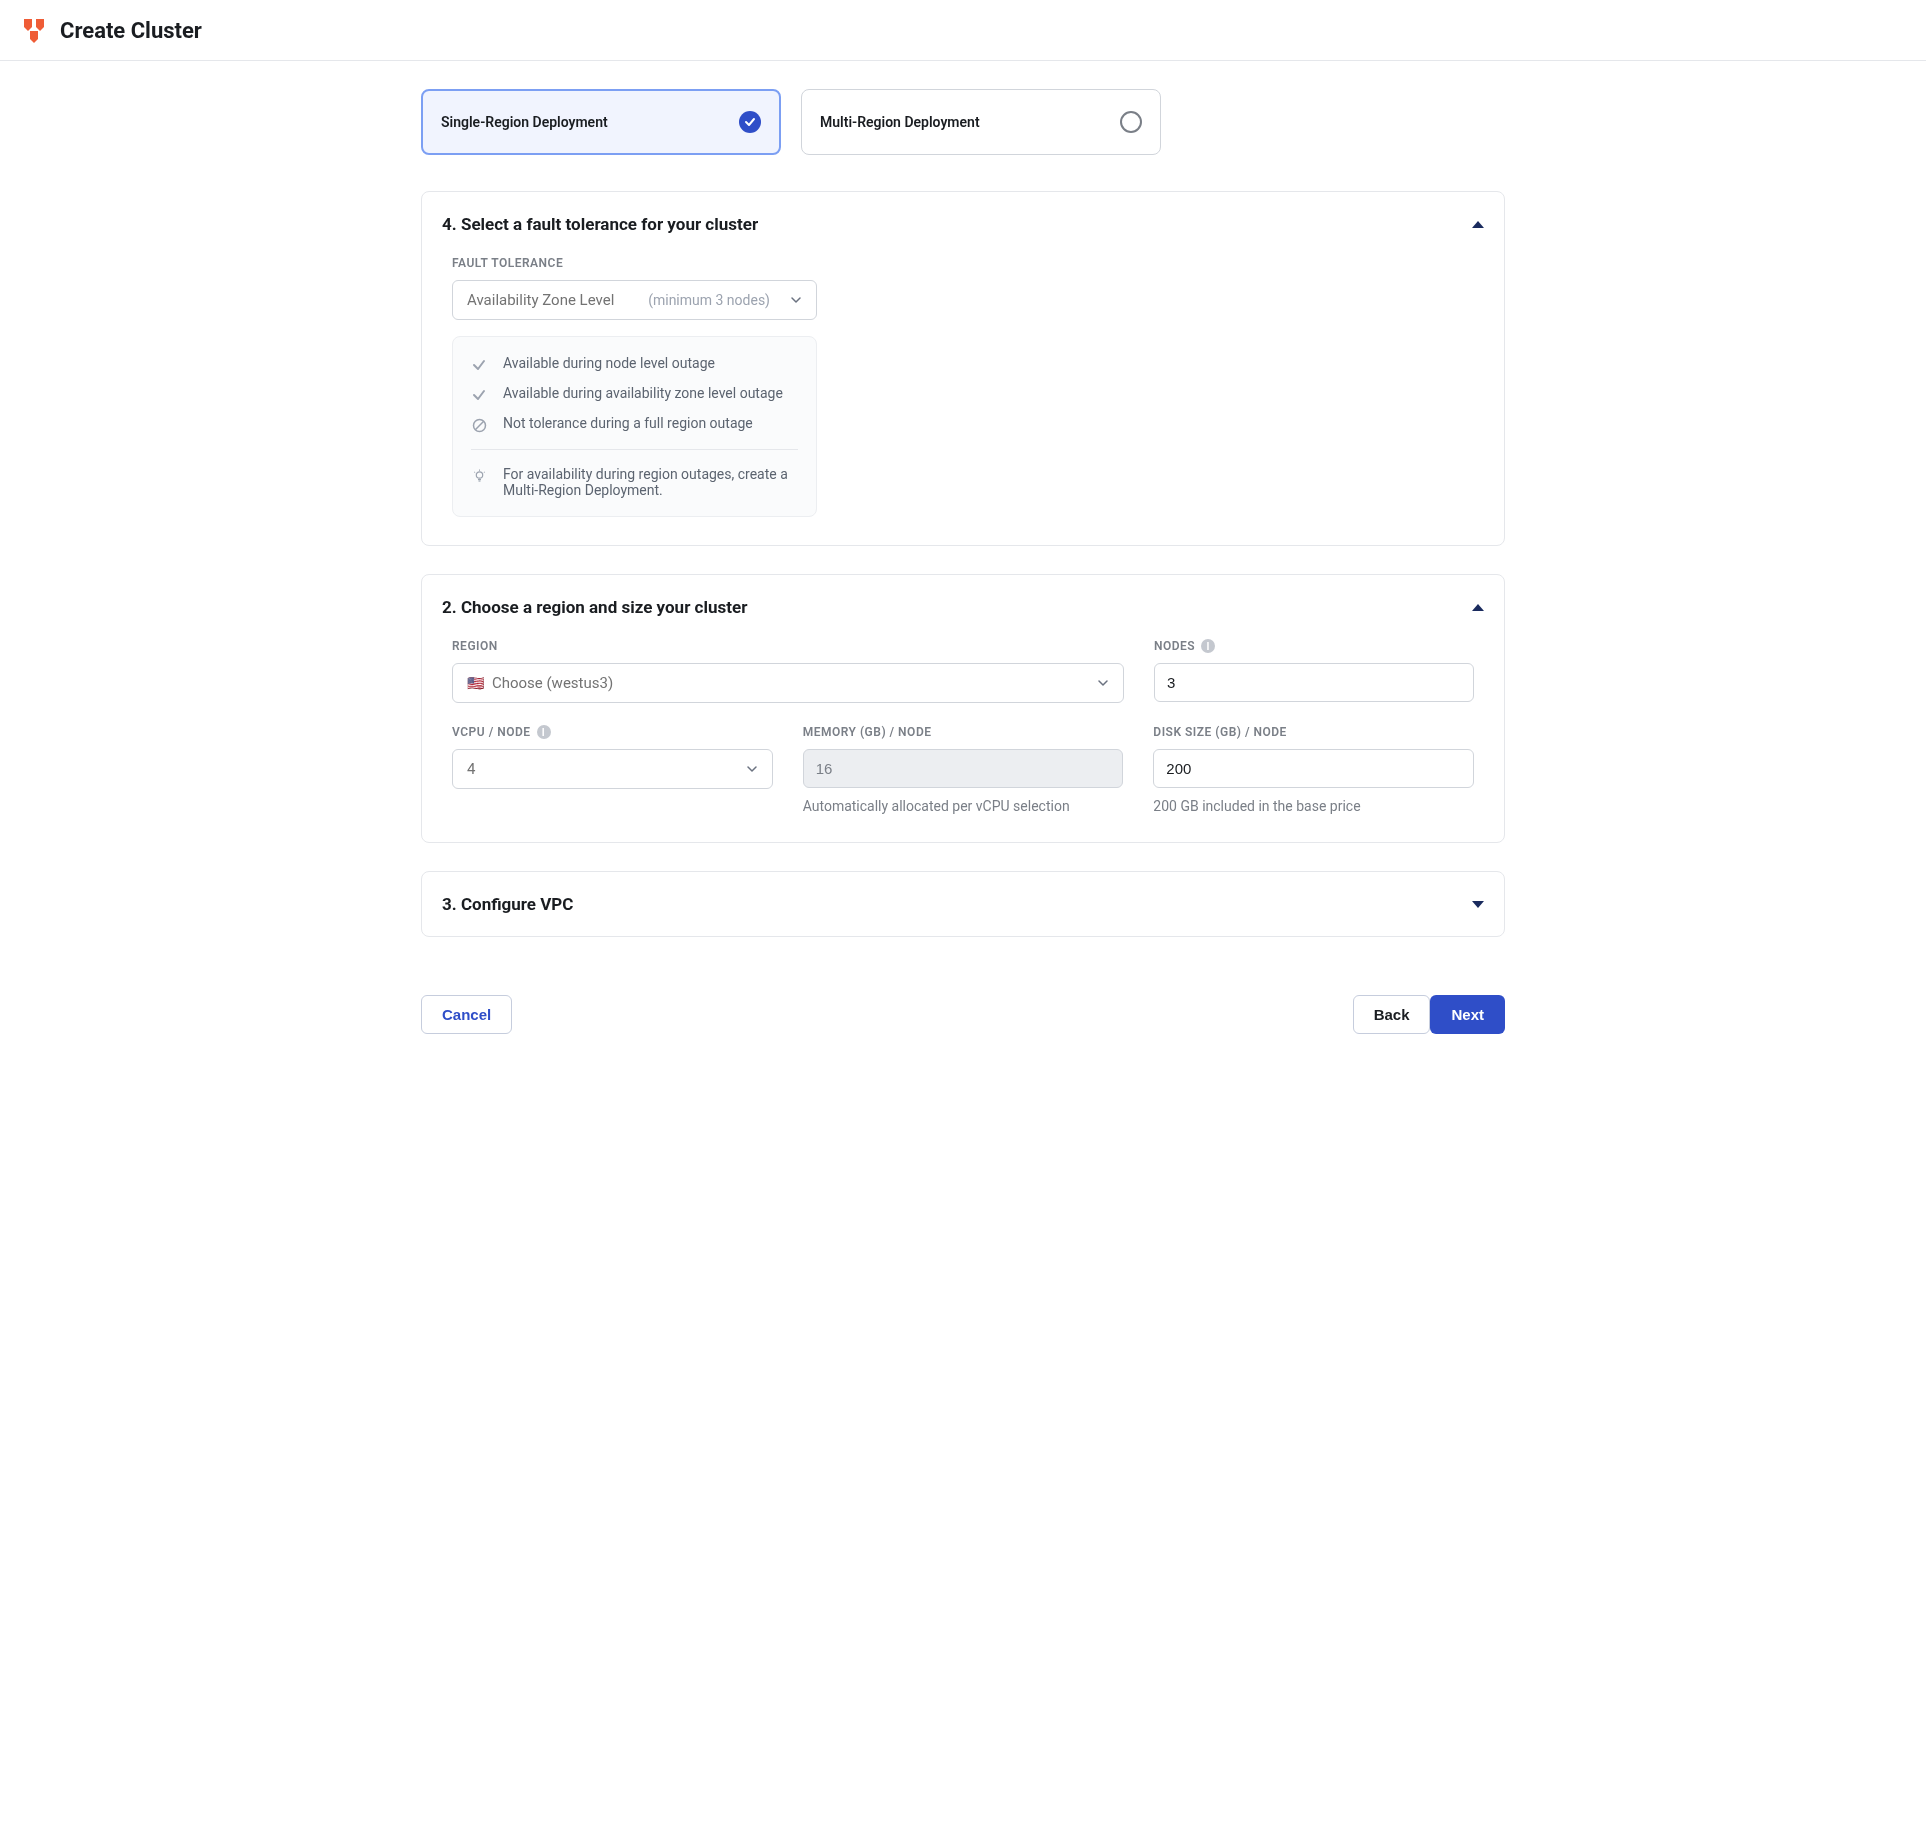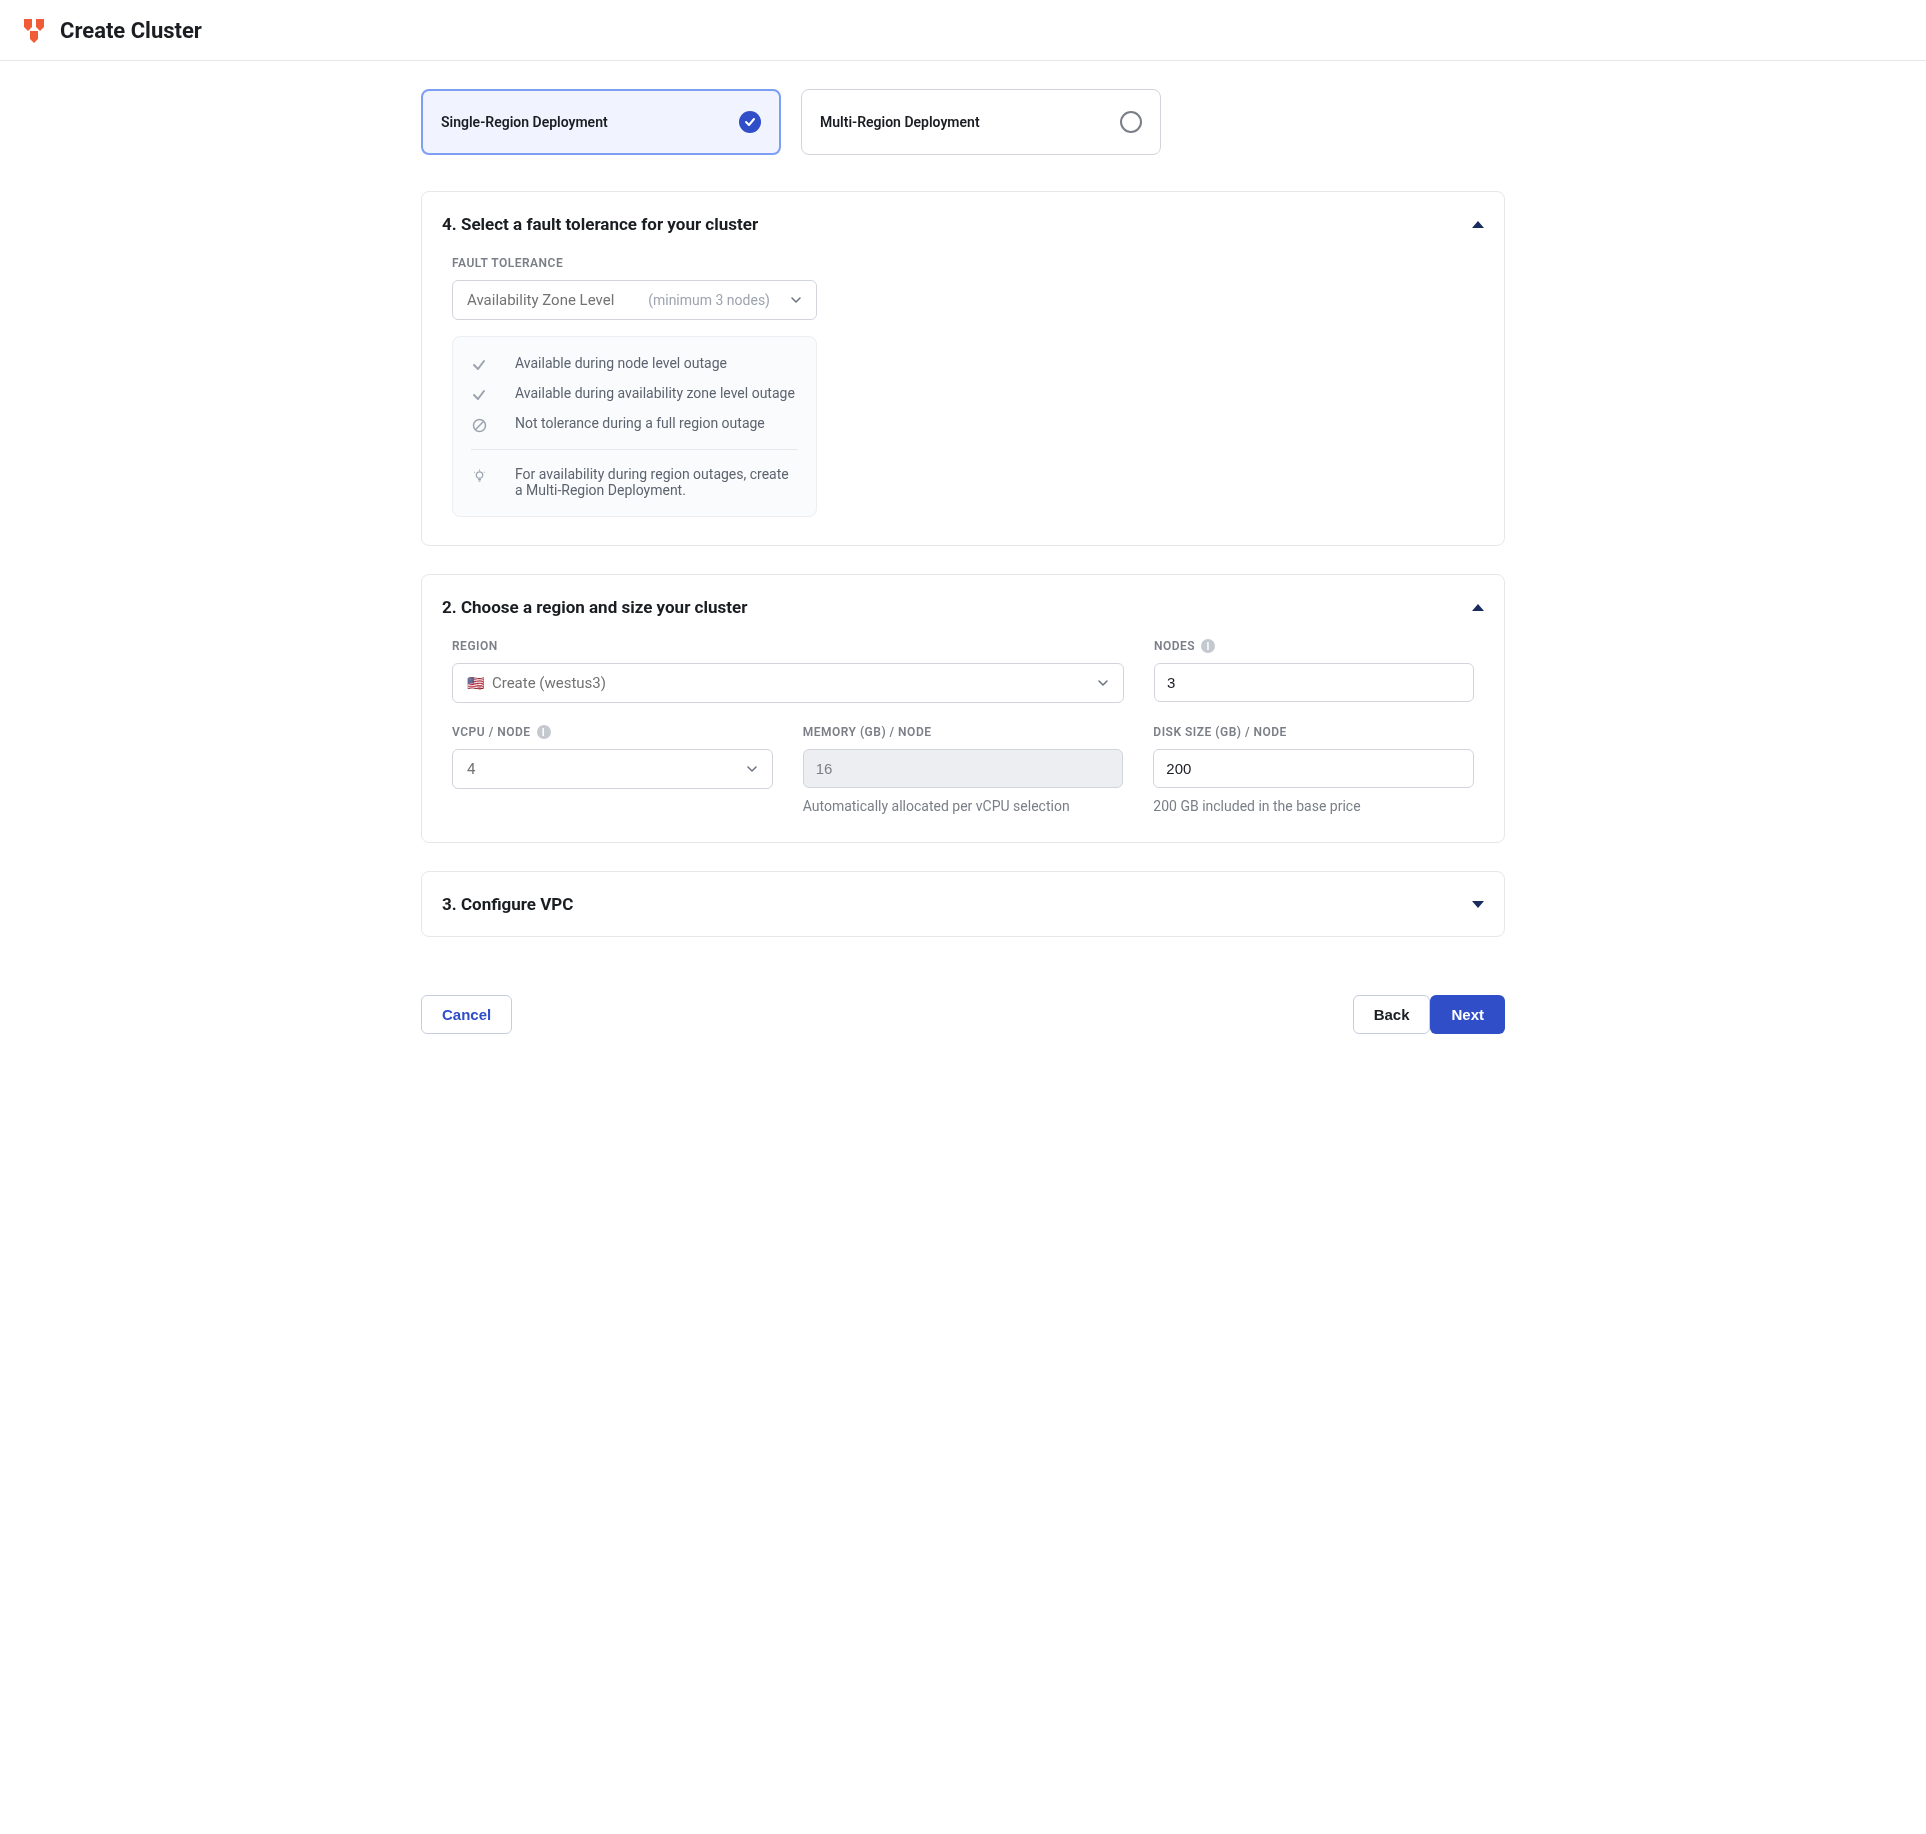--- a/index.html
+++ b/index.html
@@ -128,21 +128,21 @@
       max-width: 365px;
       margin-top: 16px;
       border: 1px solid #eceef1;
       border-radius: 8px;
       background: #fafbfc;
       padding: 18px 18px 18px 18px;
     }
     .info-row {
       display: flex;
       align-items: flex-start;
-      gap: 28px;
+      gap: 16px;
       margin-bottom: 12px;
       font-size: 14px;
       color: #5c6470;
     }
     .info-row:last-child { margin-bottom: 0; }
     .info-icon {
       flex-shrink: 0;
       width: 16px;
       height: 16px;
       display: flex;
@@ -345,21 +345,21 @@
       <span class="panel-title">2. Choose a region and size your cluster</span>
       <span class="caret caret-up"></span>
     </div>
     <div class="panel-body">
       <div class="row">
         <div class="col">
           <div class="field-label">REGION</div>
           <div class="select-box">
             <span>
               <span class="flag">🇺🇸</span>
-              <span class="select-main">Create (westus3)</span>
+              <span class="select-main">Choose (westus3)</span>
             </span>
             <span class="chevron-down">
               <svg width="12" height="12" viewBox="0 0 12 12">
                   <path d="M2 4 L6 8 L10 4" stroke="#6b7280" stroke-width="1.5" fill="none" stroke-linecap="round" stroke-linejoin="round"></path>
                 </svg>
             </span>
           </div>
         </div>
         <div class="col col-narrow">
           <div class="field-label">

